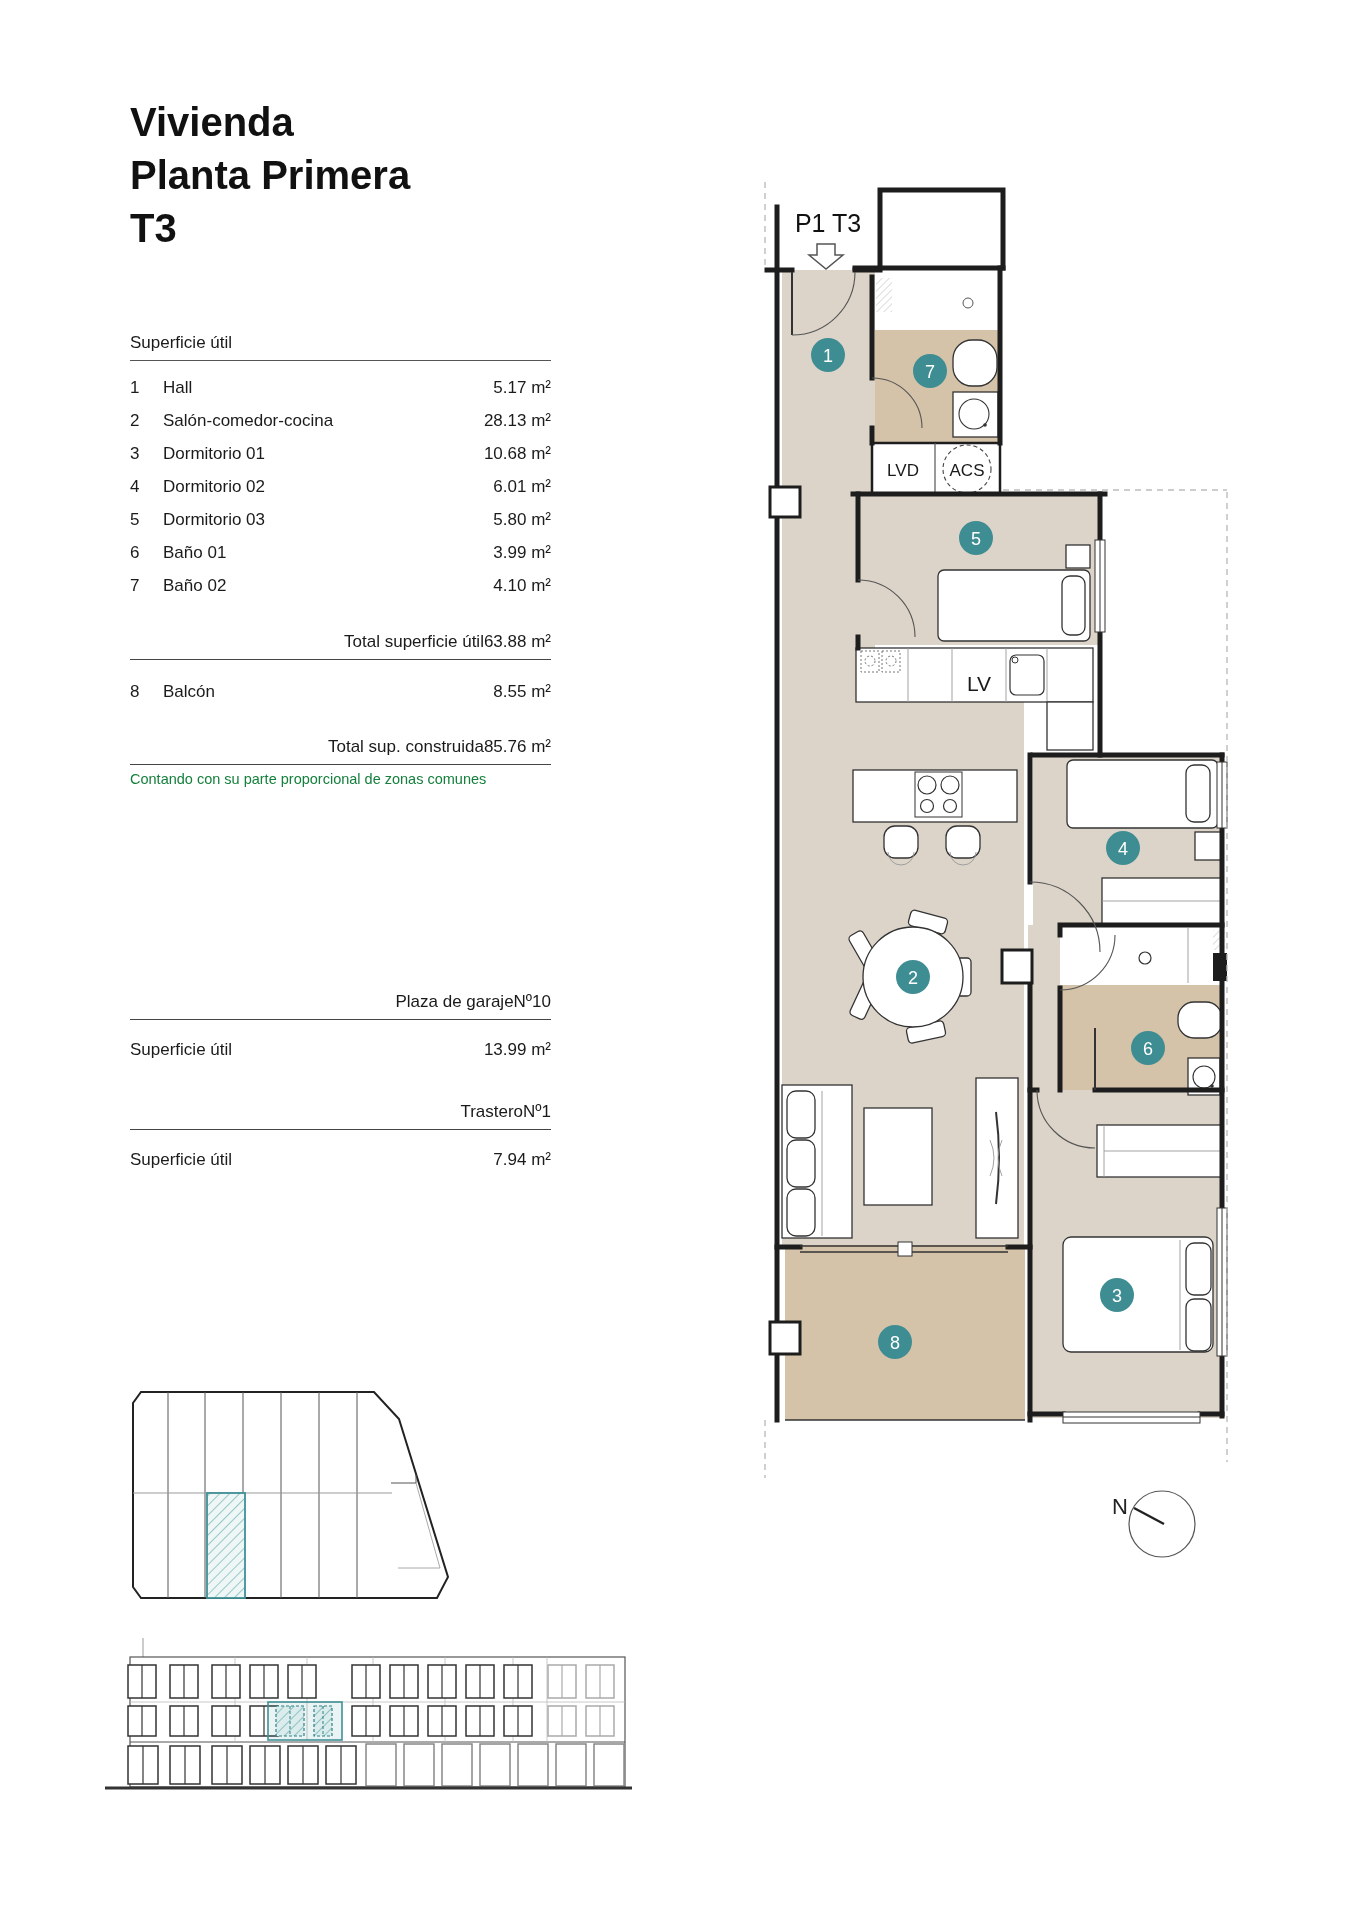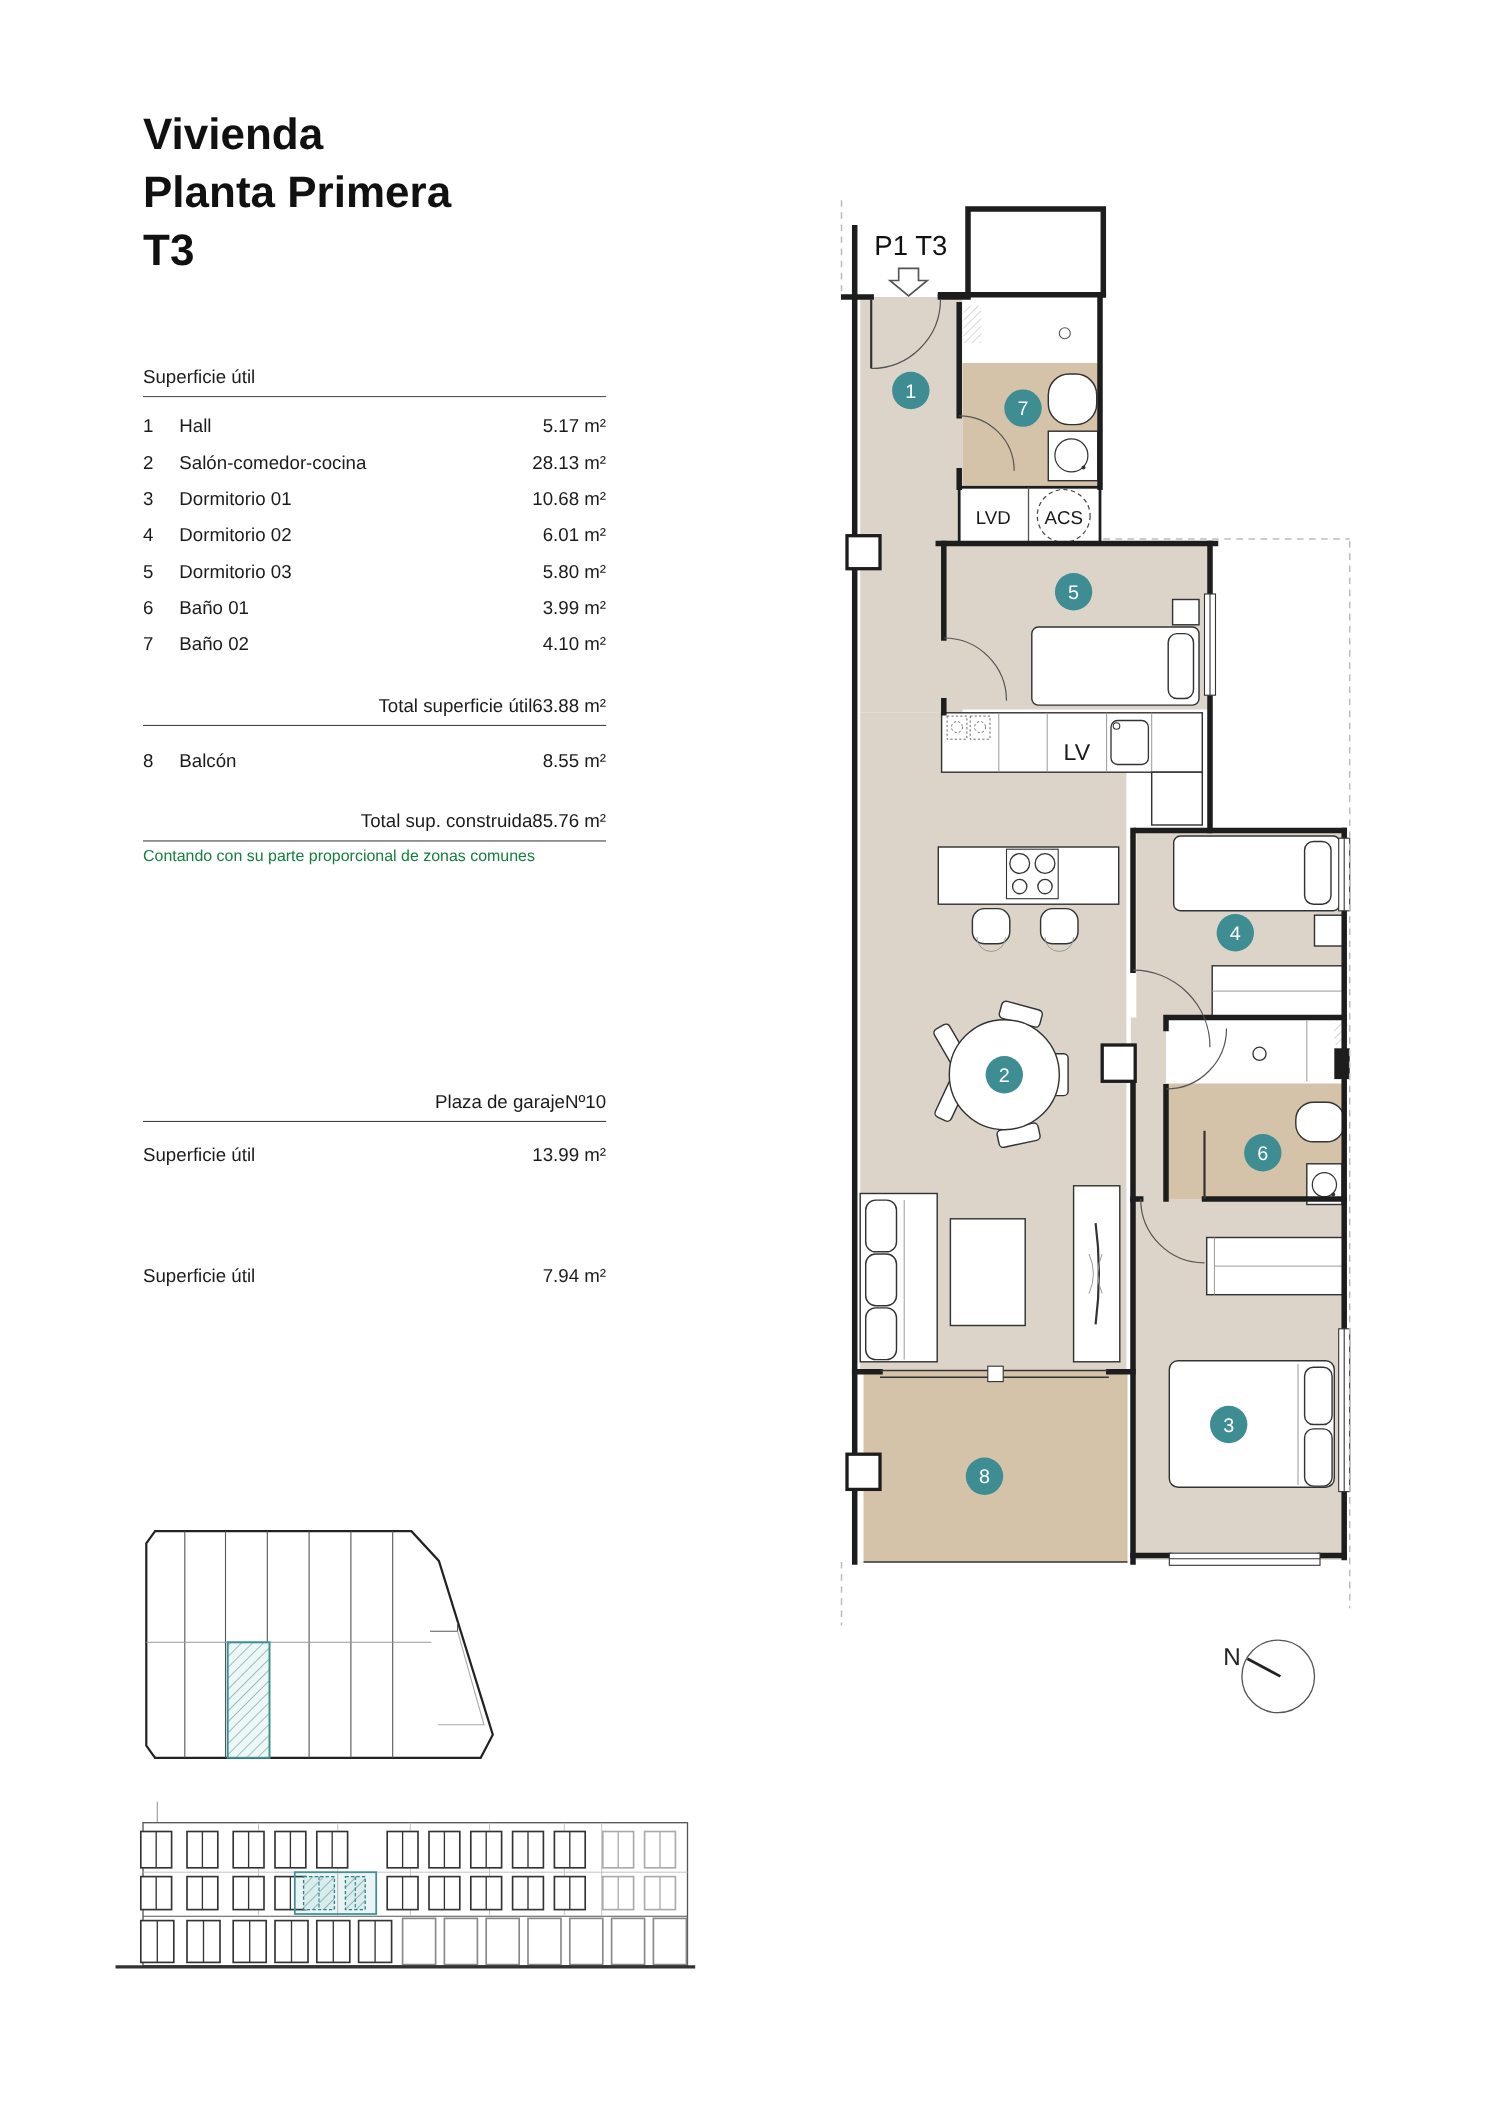--- a/index.html
+++ b/index.html
@@ -93,20 +93,24 @@
 
   <div class="tot" style="top:992px">
     <span>Plaza de garaje</span>
     <span>Nº10</span>
   </div>
   <div class="trow" style="top:1040px">
     <span class="nm">Superficie útil</span>
     <span class="v">13.99 m²</span>
   </div>
 
+  <div class="tot" style="top:1102px">
+    <span>Trastero</span>
+    <span>Nº1</span>
+  </div>
   <div class="trow" style="top:1150px">
     <span class="nm">Superficie útil</span>
     <span class="v">7.94 m²</span>
   </div>
 </div>
 
 <svg class="overlay" width="1357" height="1920" viewBox="0 0 1357 1920">
   <defs>
     <pattern id="ph" width="7" height="7" patternUnits="userSpaceOnUse" patternTransform="rotate(45)">
       <rect width="7" height="7" fill="#eef6f6"></rect>

